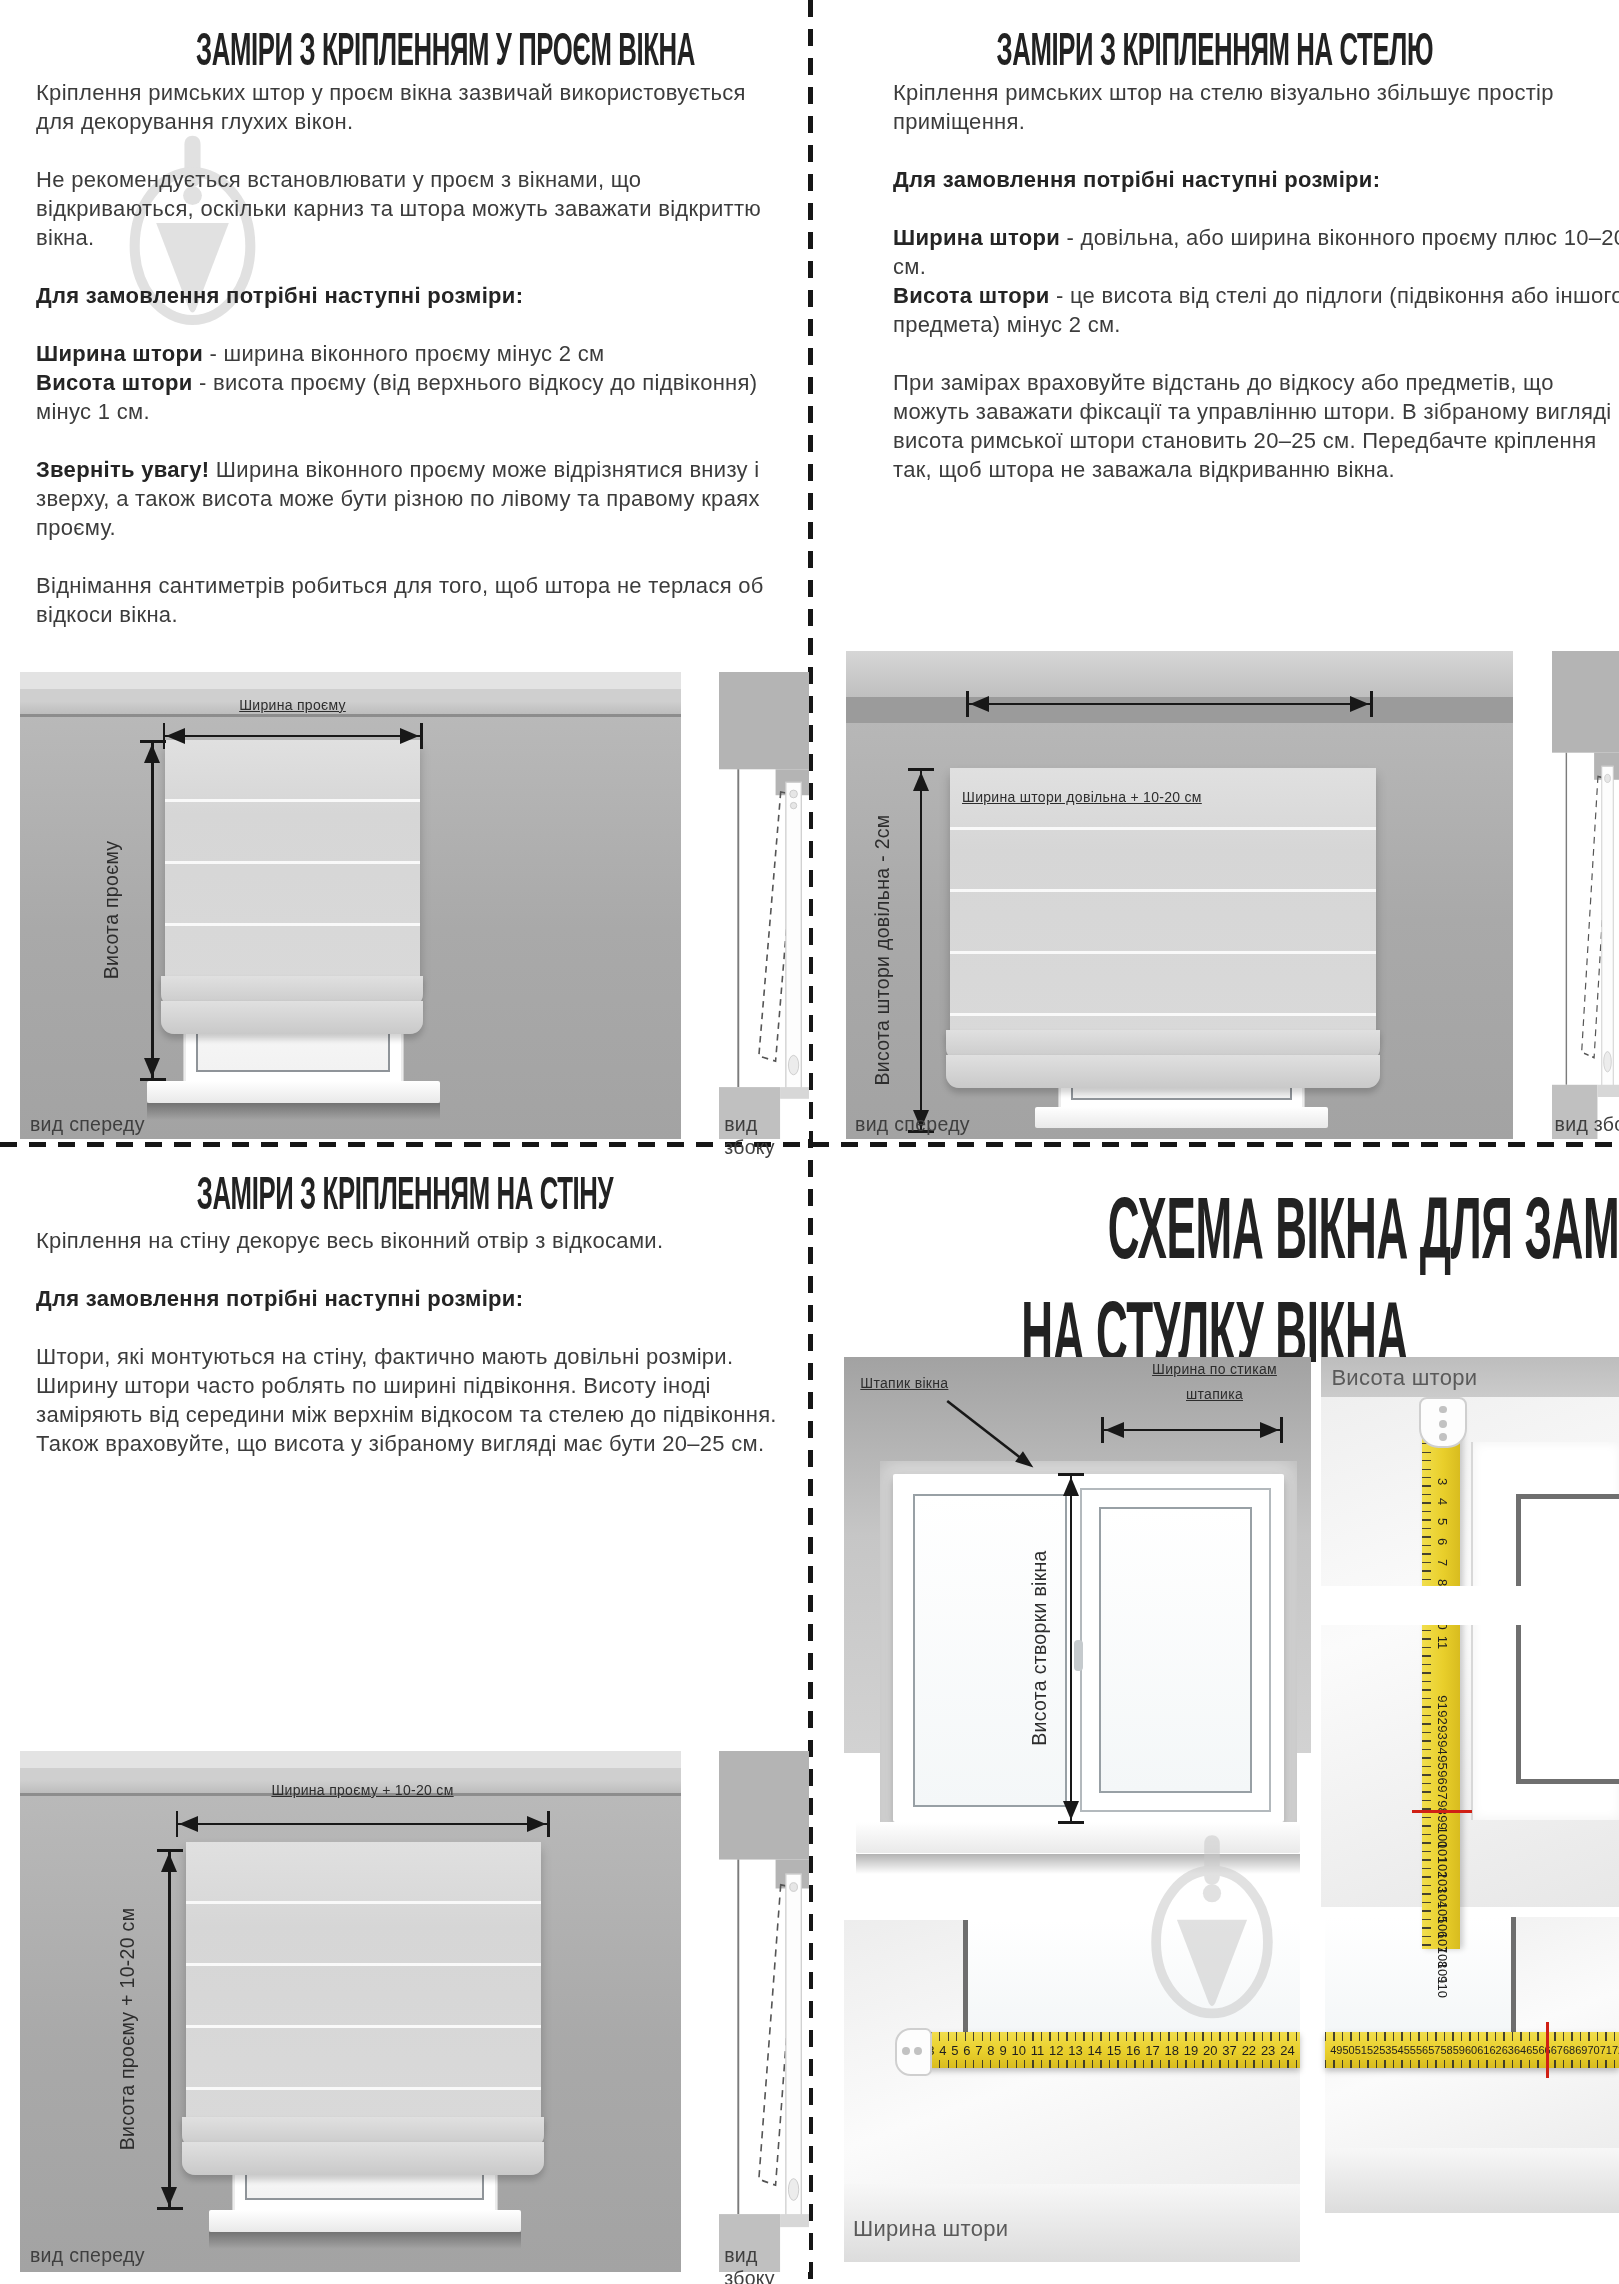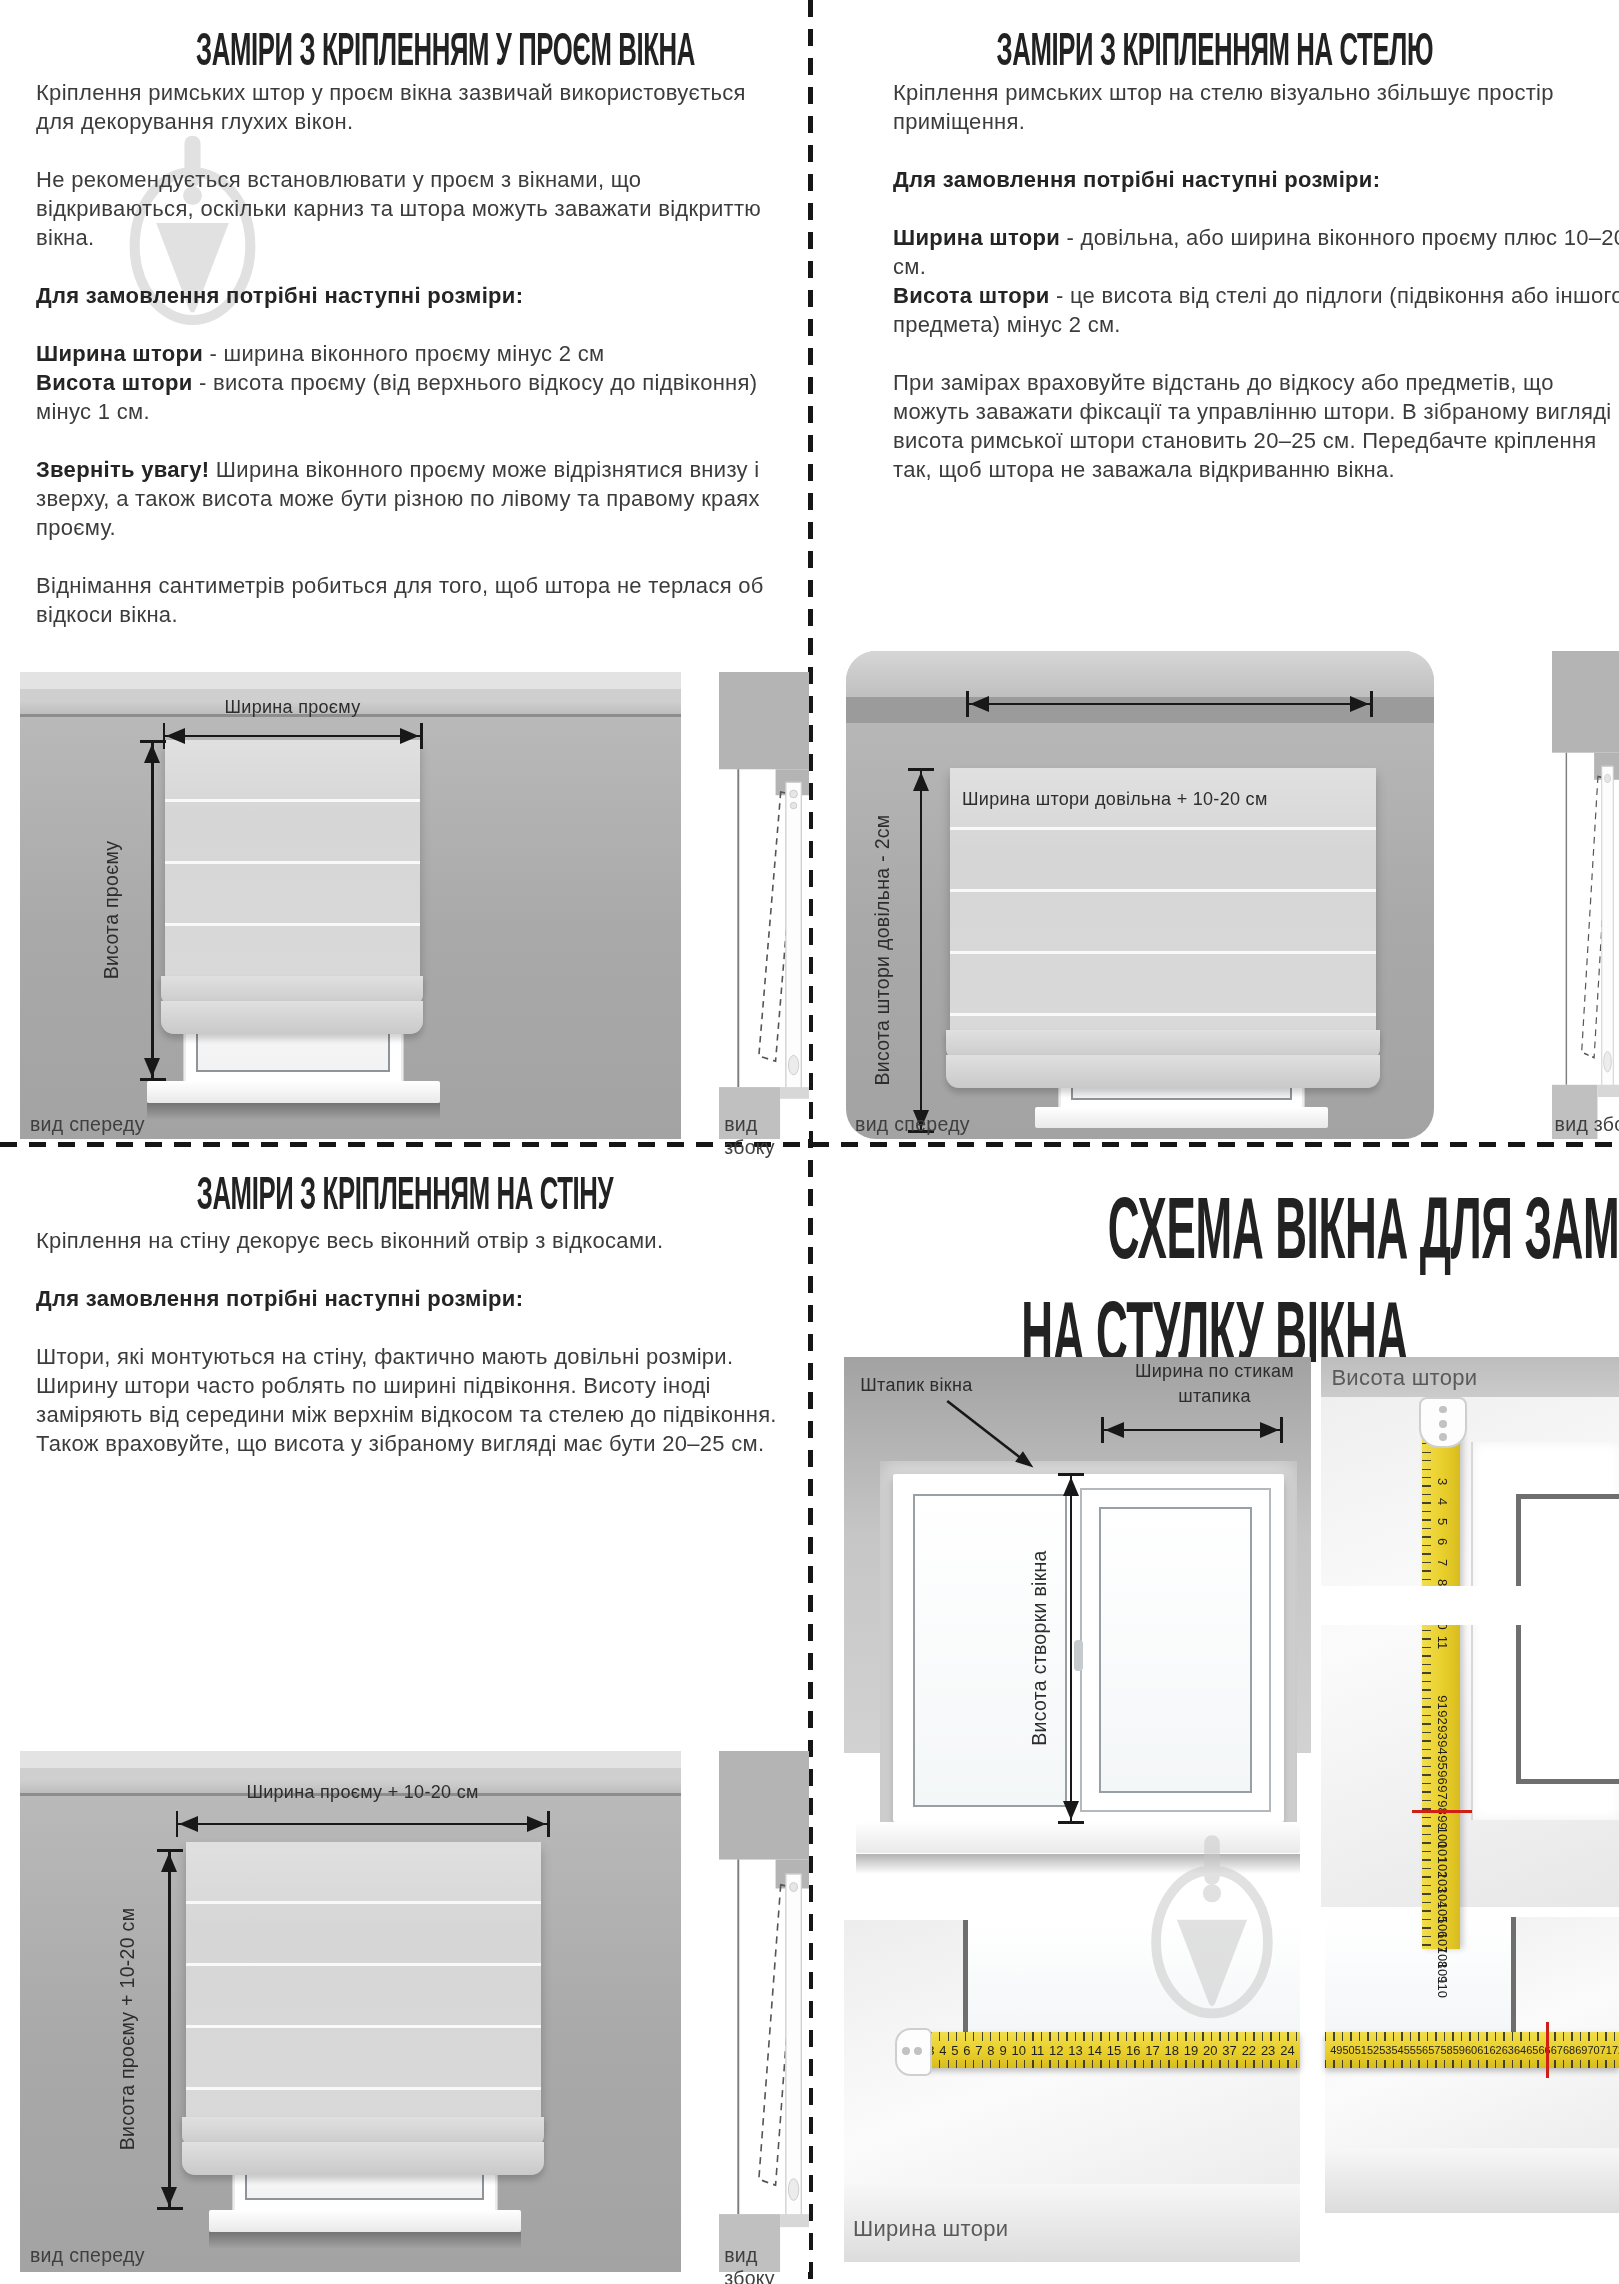--- a/index.html
+++ b/index.html
@@ -39,21 +39,21 @@
     background-blend-mode:normal;box-shadow:0 6.5px 10.4px rgba(0,0,0,.22);}
   .shade .seams{position:absolute;inset:0;
     background:repeating-linear-gradient(180deg,transparent 0 59px,rgba(255,255,255,.85) 59px 62px);}
   .fold{position:absolute;left:-3.9px;right:-3.9px;height:31px;background:linear-gradient(#e0e0e0,#c9c9c9);
     border-radius:0 0 13px 13px;box-shadow:0 4.6px 5.9px rgba(0,0,0,.18);}
   .win{position:absolute;background:#ffffff;z-index:1;box-shadow:0 0 0 2.6px #ececec;}
   .win .glass{position:absolute;inset:10.4px;background:linear-gradient(#ffffff,#f2f2f2);border:2px solid #8f9499;}
   .sill{position:absolute;z-index:3;background:linear-gradient(#ffffff,#e9e9e9);border-radius:2px;}
   .sill-sh{position:absolute;z-index:2;background:linear-gradient(rgba(0,0,0,.30),rgba(0,0,0,0));}
   .fv-caption{position:absolute;z-index:4;font-size:19.5px;color:#3f3f3f;letter-spacing:0.3px;}
-  .fv-label{position:absolute;z-index:4;font-size:18px;color:#2d2d2d;letter-spacing:0.3px;white-space:nowrap;}
+  .fv-label{position:absolute;z-index:4;font-size:14px;color:#2d2d2d;letter-spacing:0.3px;white-space:nowrap;text-decoration:underline;}
   .rot-label{position:absolute;z-index:4;font-size:19.5px;color:#2d2d2d;letter-spacing:0.3px;white-space:nowrap;
     transform:translate(-50%,-50%) rotate(-90deg);}
   
   .h-arrow{position:absolute;height:26px;z-index:4;}
   .h-arrow .ln{position:absolute;left:2.6px;right:2.6px;top:11.7px;height:2.6px;background:#181818;}
   .h-arrow .tk-l{position:absolute;left:0;top:0;width:2.6px;height:26px;background:#181818;}
   .h-arrow .tk-r{position:absolute;right:0;top:0;width:2.6px;height:26px;background:#181818;}
   .h-arrow .hd-l{position:absolute;left:3.9px;top:4.6px;width:0;height:0;
     border-top:8.5px solid transparent;border-bottom:8.5px solid transparent;border-right:19.5px solid #181818;}
   .h-arrow .hd-r{position:absolute;right:3.9px;top:4.6px;width:0;height:0;
@@ -178,21 +178,21 @@
   <div class="copy" style="left:849px;top:78px;margin-left:44px;">
     <p>Кріплення римських штор на стелю візуально збільшує простір приміщення.</p>
     <p><b>Для замовлення потрібні наступні розміри:</b></p>
     <div class="specs">
       <p><b>Ширина штори</b><span> - довільна, або ширина віконного проєму плюс 10–20 см.</span></p>
       <p><b>Висота штори</b><span> - це висота від стелі до підлоги (підвіконня або іншого предмета) мінус 2 см.</span></p>
     </div>
     <p>При замірах враховуйте відстань до відкосу або предметів, що можуть заважати фіксації та управлінню штори. В зібраному вигляді висота римської штори становить 20–25 см. Передбачте кріплення так, щоб штора не заважала відкриванню вікна.</p>
   </div>
 
-  <div class="fv" style="left:846px;top:651px;width:588px;height:488px;border-radius:30px;">
+  <div class="fv" style="left:846px;top:651px;width:667px;height:488px;">
     <div class="ceilband"></div>
     <div class="wallstrip"></div>
     <div class="h-arrow" style="left:120px;top:40px;width:407px;">
       <span class="tk-l"></span>
         <span class="tk-r"></span>
       <span class="ln"></span>
       <span class="hd-l"></span>
         <span class="hd-r"></span>
     </div>
     <div class="win" style="left:215px;top:365px;width:241px;height:94px;">

